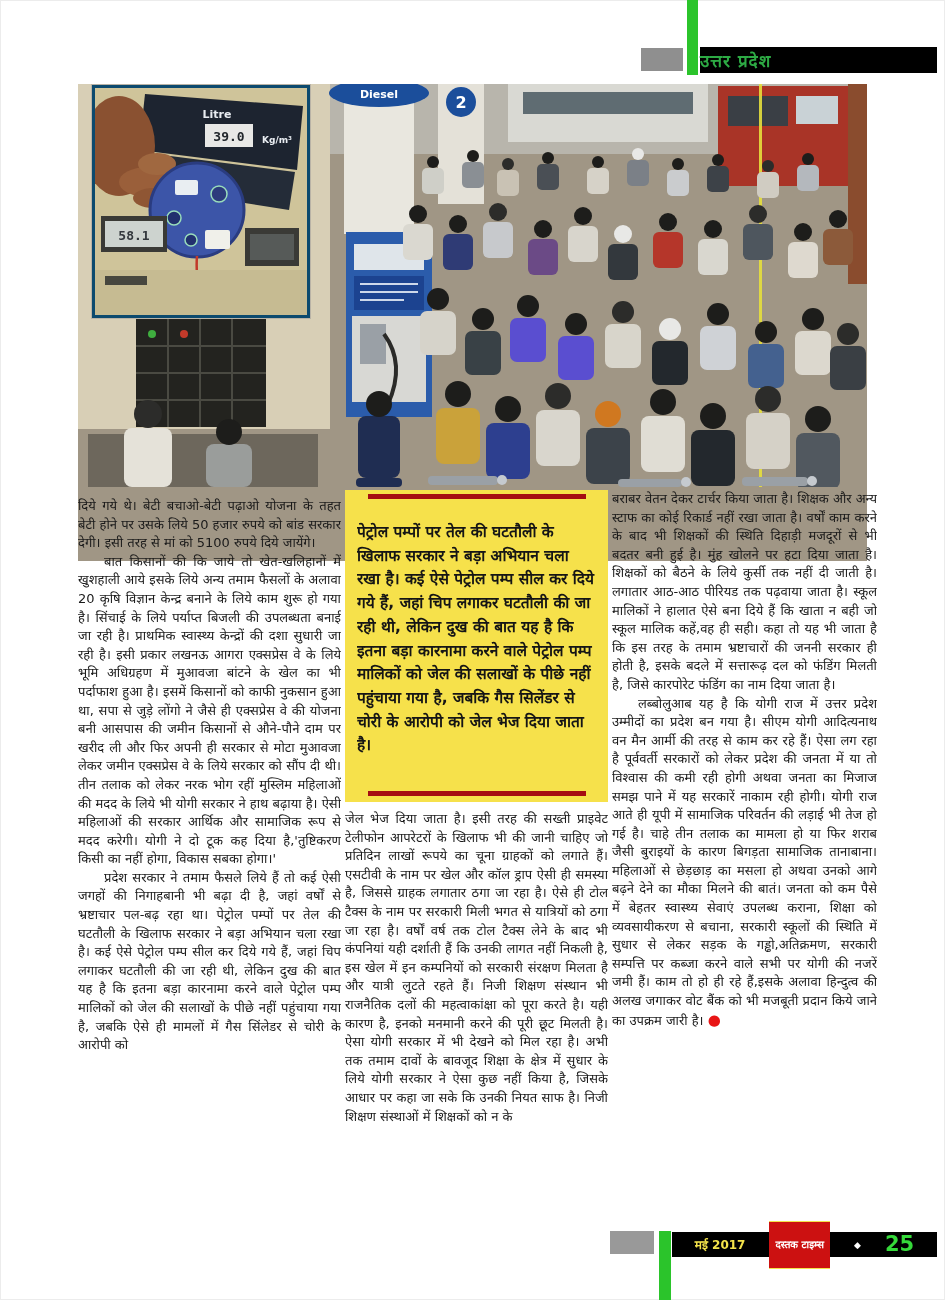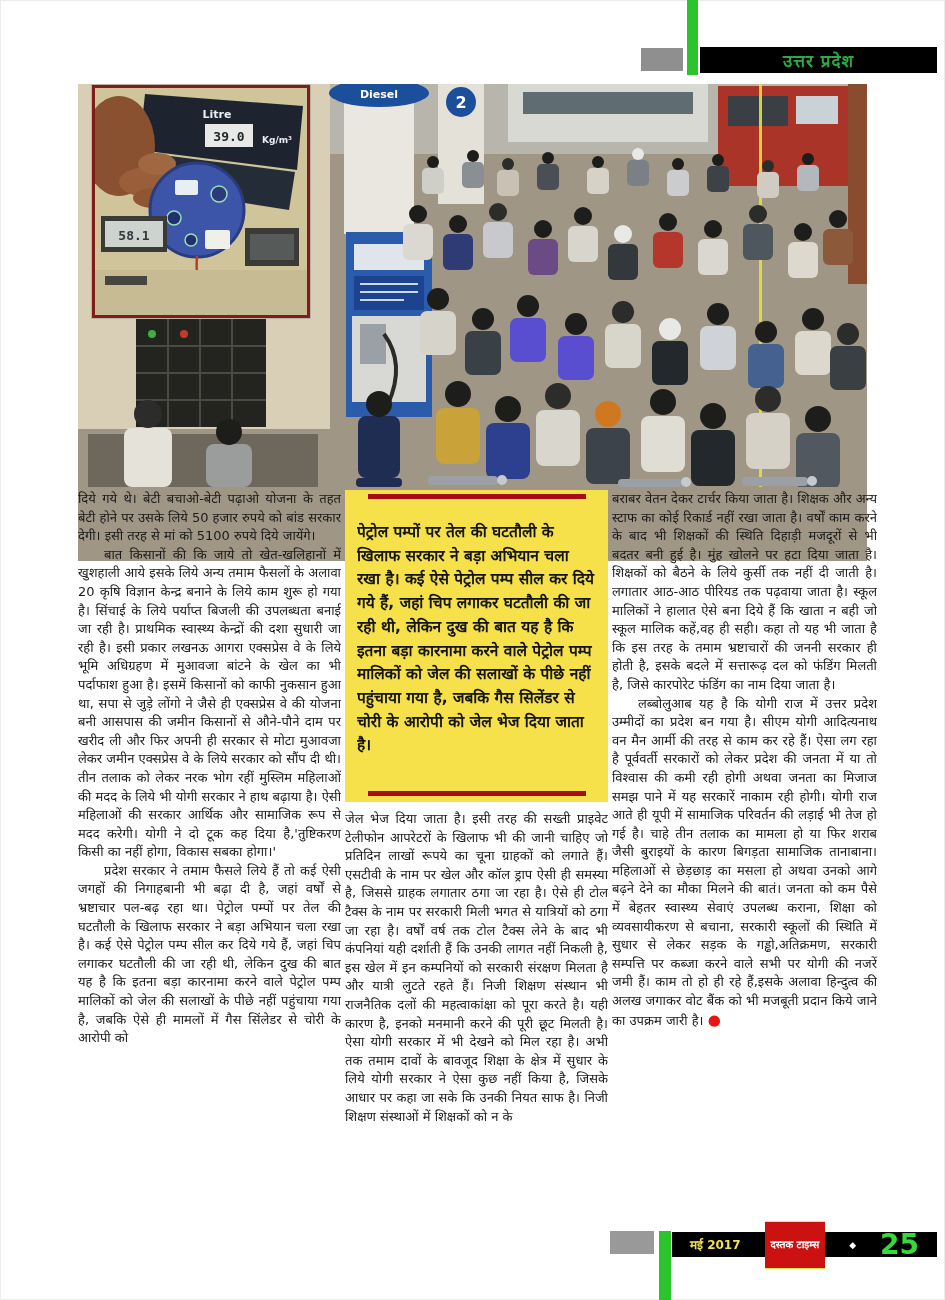--- a/index.html
+++ b/index.html
@@ -5,52 +5,52 @@
   html,body{margin:0;padding:0;background:#ffffff;}
   .page{
     position:relative;width:945px;height:1300px;background:#ffffff;overflow:hidden;
     font-family:"DejaVu Sans",sans-serif;color:#1a1a1a;
     box-shadow:inset 0 0 0 1px #ececec;
   }
   
   .hdr-gray{position:absolute;left:641px;top:48px;width:42px;height:23px;background:#8f8f8f;}
   .hdr-green{position:absolute;left:687px;top:0;width:11px;height:75px;background:#2bc42b;}
   .hdr-black{position:absolute;left:700px;top:47px;width:237px;height:26px;background:#000;
-    display:flex;align-items:center;justify-content:center;}
+    display:flex;align-items:center;}
   .hdr-black span{color:#2daa44;font-weight:bold;font-size:17px;letter-spacing:1px;}
   
   .photo{position:absolute;left:78px;top:84px;width:789px;height:477px;background:#a09685;overflow:hidden;}
-  .inset{position:absolute;left:14px;top:1px;width:212px;height:227px;border:3px solid #7f1d1d;
+  .inset{position:absolute;left:14px;top:1px;width:212px;height:227px;border:3px solid #0c4a6e;
     box-shadow:0 0 0 1px #b9b3a6;background:#cfc49a;overflow:hidden;}
   svg{display:block;}
   .seg{font-family:"DejaVu Sans Mono",monospace;font-weight:bold;}
   
   .col{position:absolute;top:490px;text-align:justify;font-size:13px;line-height:18.6px;overflow:hidden;}
   .col p{margin:0;text-indent:26px;}
   .col p.noind{text-indent:0;}
-  .col-left{left:78px;width:263px;height:763px;}
+  .col-left{left:78px;width:263px;height:763px;margin-top:7px;}
   .col-mid-text{left:345px;width:263px;top:810px;height:443px;}
   .col-right{left:612px;width:265px;height:763px;}
   .end-dot{color:#e81515;font-size:15px;text-indent:0;}
   
   .pullquote{position:absolute;left:345px;top:490px;width:263px;height:312px;background:#f6e14b;
     box-sizing:border-box;padding:4px 12px 6px 12px;display:flex;flex-direction:column;overflow:hidden;}
   .pq-rule{height:5px;background:#a50d12;width:218px;margin:0 auto;flex:none;}
   .pq-text{flex:1;font-weight:bold;font-size:15.5px;line-height:1.53;color:#151515;text-align:left;
     padding:22px 0 4px 0;overflow:hidden;}
   
   .ftr-gray{position:absolute;left:610px;top:1231px;width:44px;height:23px;background:#999;}
   .ftr-green{position:absolute;left:659px;top:1231px;width:12px;height:69px;background:#2bc42b;}
   .ftr-black{position:absolute;left:672px;top:1232px;width:265px;height:25px;background:#000;
     display:flex;align-items:center;justify-content:center;gap:24px;}
   .ftr-date{color:#f4e34b;font-weight:bold;font-size:12px;}
   .ftr-logo{background:#cc1111;color:#fff;font-weight:bold;font-size:10px;line-height:1;
     padding:18px 6px;border-top:1px solid #f4e34b;border-bottom:1px solid #f4e34b;}
   .ftr-sep{color:#fff;font-size:9px;}
-  .ftr-page{color:#35d93a;font-weight:bold;font-size:28px;line-height:1;}
+  .ftr-page{color:#35d93a;font-weight:bold;font-size:21px;line-height:1;}
 </style>
 </head>
 <body>
 
 <div class="page">
 
   <div class="hdr-gray"></div>
   <div class="hdr-green"></div>
   <div class="hdr-black">
     <span>उत्तर प्रदेश</span>

